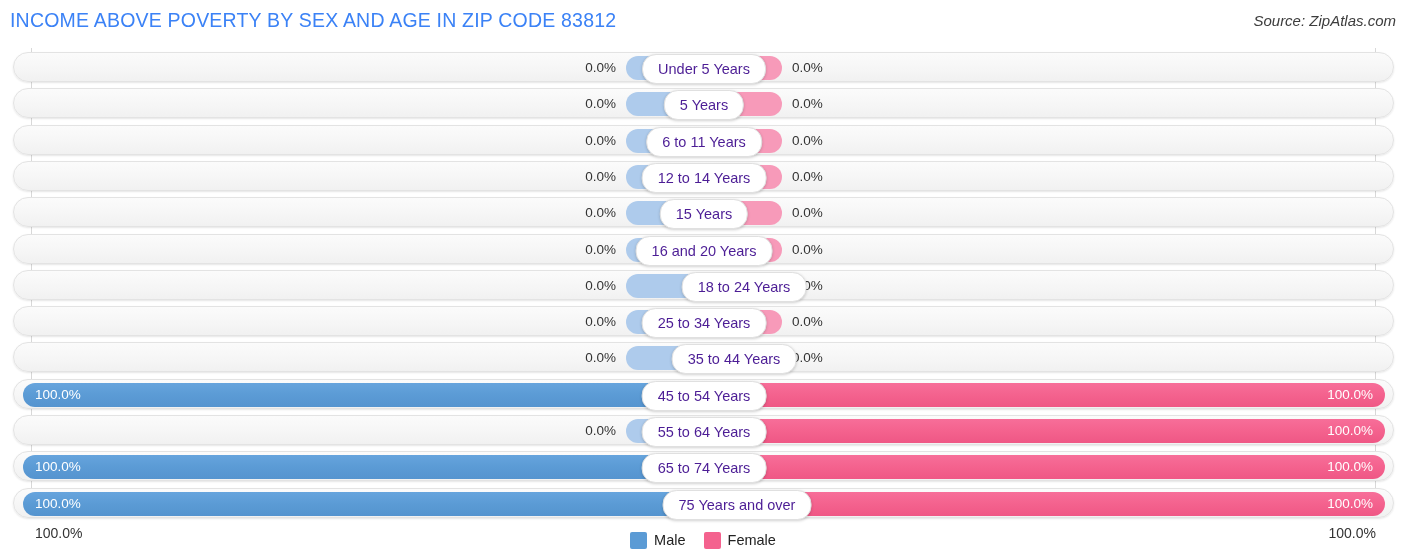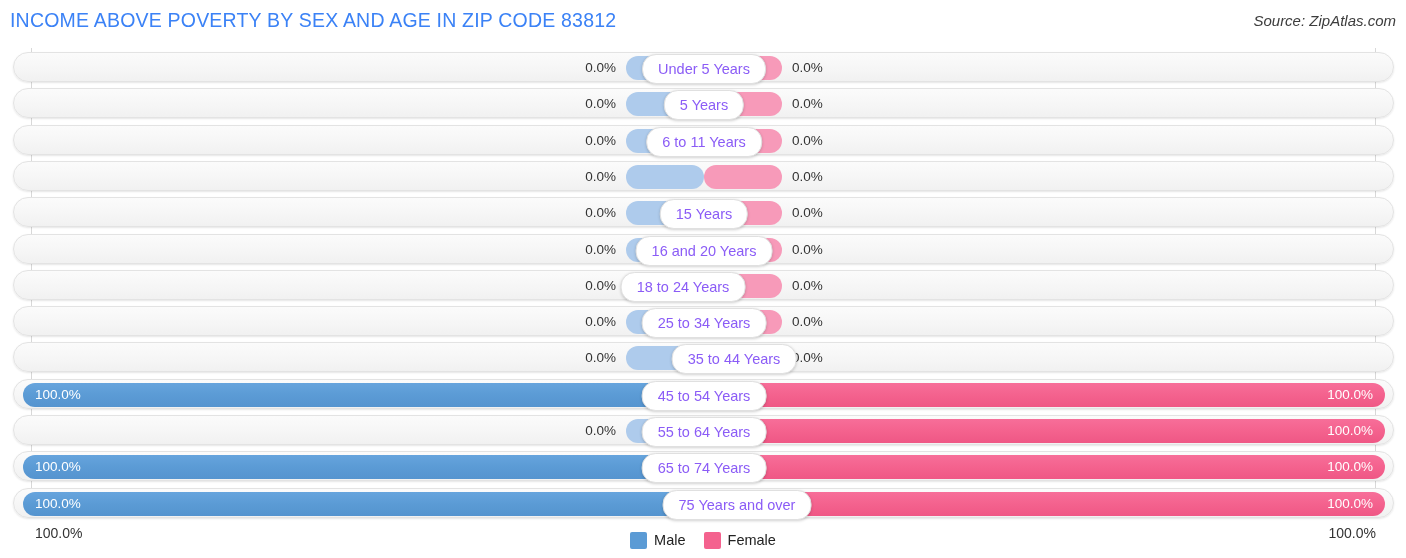--- a/index.html
+++ b/index.html
@@ -75,21 +75,21 @@
   .val.inside{color:#ffffff;}
 
   .pill{
     position:absolute;top:1px;height:28px;line-height:28px;
     left:50%;transform:translateX(-50%);
     background:#ffffff;
     border:1px solid #e0e0e0;
     border-radius:14px;
     box-shadow:0 1px 3px rgba(0,0,0,.18);
     padding:0 15px;
-    font-size:14.5px;color:#8b5cf6;
+    font-size:14.5px;color:#4c1d95;
     white-space:nowrap;
     text-align:center;
   }
 
   
   #footer{position:absolute;left:0;top:519px;width:1406px;height:39px;}
   .axis-label{
     position:absolute;top:6px;
     font-size:14px;color:#333;white-space:nowrap;
   }
@@ -135,41 +135,42 @@
         <div class="val val-male" style="left: 482px; width: 120px;">0.0%</div>
         <div class="bar bar-female zero" style="left: 690px; width: 78px;"></div>
         <div class="val val-female" style="left: 778px; width: 120px;">0.0%</div>
         <div class="pill" style="left: 690px;">6 to 11 Years</div>
       </div>
       <div class="row" style="top: 116.9px;">
         <div class="bar bar-male zero" style="left: 612px; width: 78px;"></div>
         <div class="val val-male" style="left: 482px; width: 120px;">0.0%</div>
         <div class="bar bar-female zero" style="left: 690px; width: 78px;"></div>
         <div class="val val-female" style="left: 778px; width: 120px;">0.0%</div>
+        <div class="pill" style="left: 690px;">12 to 14 Years</div>
       </div>
       <div class="row" style="top: 153.2px;">
         <div class="bar bar-male zero" style="left: 612px; width: 78px;"></div>
         <div class="val val-male" style="left: 482px; width: 120px;">0.0%</div>
         <div class="bar bar-female zero" style="left: 690px; width: 78px;"></div>
         <div class="val val-female" style="left: 778px; width: 120px;">0.0%</div>
         <div class="pill" style="left: 690px;">15 Years</div>
       </div>
       <div class="row" style="top: 189.5px;">
         <div class="bar bar-male zero" style="left: 612px; width: 78px;"></div>
         <div class="val val-male" style="left: 482px; width: 120px;">0.0%</div>
         <div class="bar bar-female zero" style="left: 690px; width: 78px;"></div>
         <div class="val val-female" style="left: 778px; width: 120px;">0.0%</div>
         <div class="pill" style="left: 690px;">16 and 20 Years</div>
       </div>
       <div class="row" style="top: 225.8px;">
         <div class="bar bar-male zero" style="left: 612px; width: 78px;"></div>
         <div class="val val-male" style="left: 482px; width: 120px;">0.0%</div>
         <div class="bar bar-female zero" style="left: 690px; width: 78px;"></div>
         <div class="val val-female" style="left: 778px; width: 120px;">0.0%</div>
-        <div class="pill" style="left: 669px;">18 to 24 Years</div>
+        <div class="pill" style="left: 730px;">18 to 24 Years</div>
       </div>
       <div class="row" style="top: 262.1px;">
         <div class="bar bar-male zero" style="left: 612px; width: 78px;"></div>
         <div class="val val-male" style="left: 482px; width: 120px;">0.0%</div>
         <div class="bar bar-female zero" style="left: 690px; width: 78px;"></div>
         <div class="val val-female" style="left: 778px; width: 120px;">0.0%</div>
         <div class="pill" style="left: 690px;">25 to 34 Years</div>
       </div>
       <div class="row" style="top: 298.4px;">
         <div class="bar bar-male zero" style="left: 612px; width: 78px;"></div>

